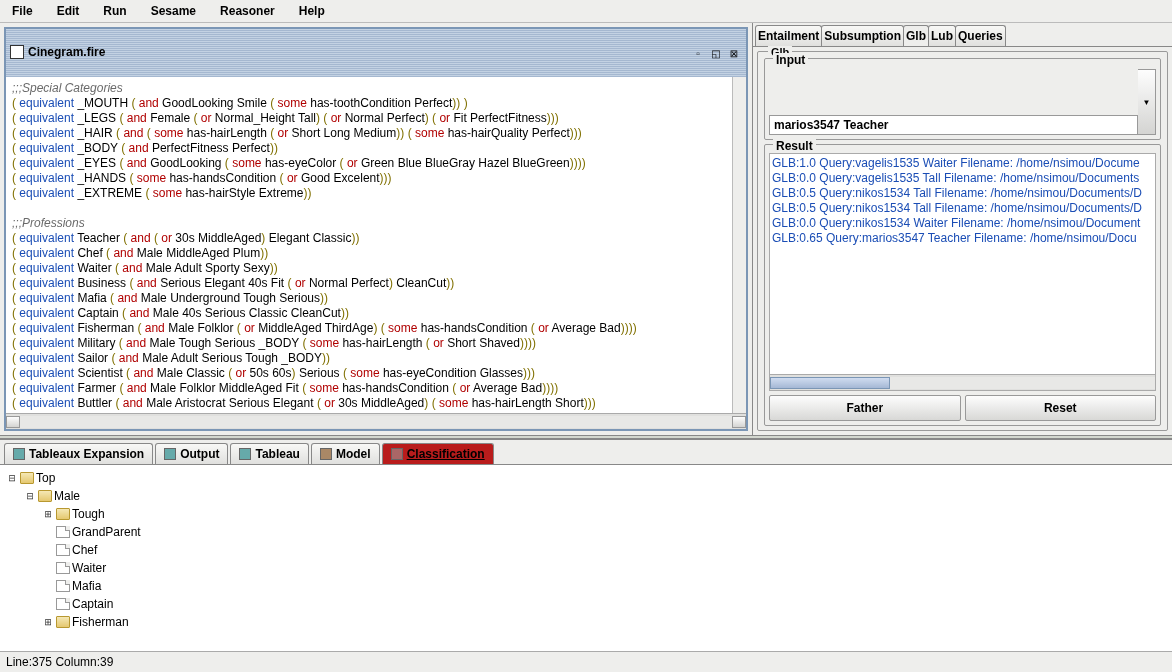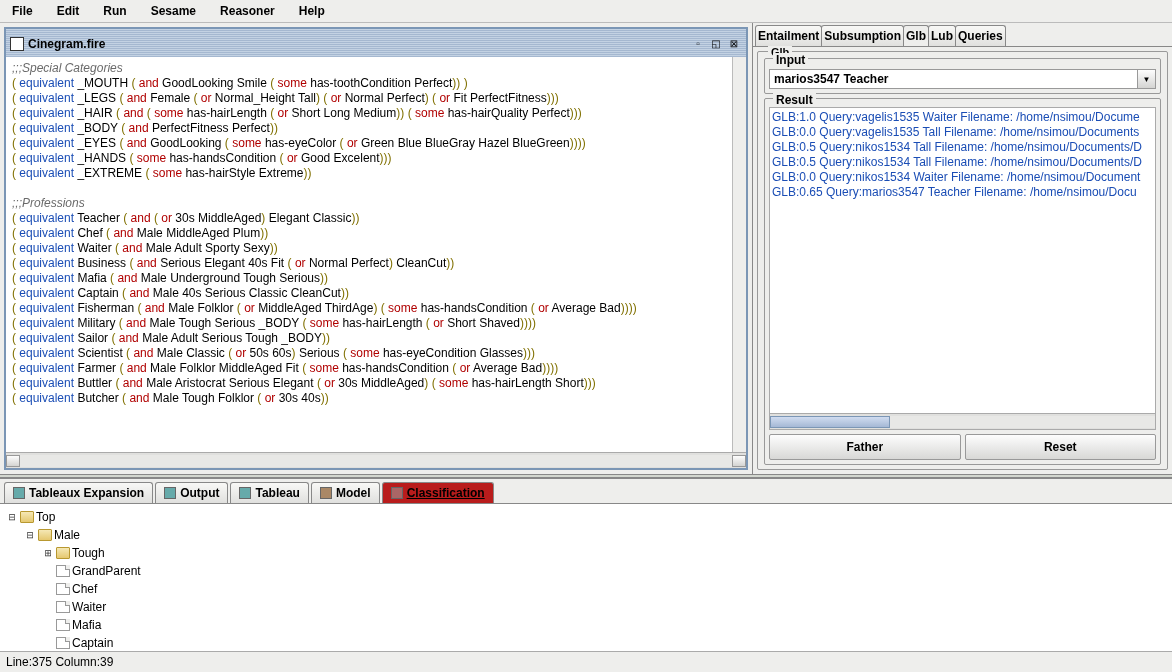--- a/index.html
+++ b/index.html
@@ -3,21 +3,21 @@
 <meta charset="utf-8">
 <style>
 * { box-sizing: border-box; margin: 0; padding: 0; }
 body { font-family: sans-serif; font-size: 12px; width: 1172px; height: 672px; background: #eeeeec; display: flex; flex-direction: column; overflow: hidden; }
 .menubar { display: flex; gap: 8px; padding: 2px 4px; background: #eeeeec; border-bottom: 1px solid #bbb; }
 .menubar-item { padding: 2px 8px; font-weight: bold; cursor: pointer; }
 .left-pane { flex: 1; display: flex; flex-direction: column; min-width: 0; }
 .right-pane { width: 420px; display: flex; flex-direction: column; border-left: 1px solid #888; }
 .splitter-h { height: 4px; background: #d3d7cf; border-top: 1px solid #888; border-bottom: 1px solid #888; cursor: row-resize; }
 .doc-window { border: 2px solid #7b96b5; margin: 4px; background: #fff; flex: 1; display: flex; flex-direction: column; min-height: 0; }
-.doc-titlebar { display: flex; align-items: flex-end; background: repeating-linear-gradient(0deg,#a5b8d0,#a5b8d0 1px,#c3d2e3 1px,#c3d2e3 2px); padding: 6px 4px; }
+.doc-titlebar { display: flex; align-items: flex-start; background: repeating-linear-gradient(0deg,#a5b8d0,#a5b8d0 1px,#c3d2e3 1px,#c3d2e3 2px); padding: 16px 4px; }
 .doc-title-icon { width: 14px; height: 14px; background: #fff; border: 1px solid #333; margin-right: 4px; }
 .doc-title { font-weight: bold; color: #000; flex: 1; }
 .win-btn { width: 16px; height: 16px; display: inline-flex; align-items: center; justify-content: center; margin-left: 2px; cursor: pointer; font-size: 10px; }
 .editor-wrap { flex: 1; display: flex; min-height: 0; }
 .editor { flex: 1; overflow: auto; padding: 4px 6px; font-family: sans-serif; font-size: 12px; line-height: 15px; white-space: nowrap; }
 .t-paren { color: #807000; }
 .t-kw { color: #1a4db5; }
 .t-op { color: #b00000; }
 .t-comment { color: #6a6a6a; font-style: italic; }
 .editor-margin { width: 14px; background: #eeeeec; border-left: 1px solid #bbb; }
@@ -26,30 +26,30 @@
 .editor-hscroll .thumb-l { width: 14px; height: 12px; background: linear-gradient(#fdfdfd,#d4d4d2); border: 1px solid #999; }
 .editor-hscroll .thumb-r { width: 14px; height: 12px; background: linear-gradient(#fdfdfd,#d4d4d2); border: 1px solid #999; }
 .right-tabs { display: flex; background: #eeeeec; border-bottom: 1px solid #888; padding: 2px 2px 0 2px; gap: 0; }
 .rtab { padding: 3px 2px; border: 1px solid #888; border-bottom: none; background: linear-gradient(#f8f8f6,#e0e0de); font-weight: bold; cursor: pointer; margin-right: -1px; border-radius: 3px 3px 0 0; }
 .rtab.active { background: #eeeeec; position: relative; z-index: 1; }
 .glb-groupbox { margin: 4px; border: 1px solid #999; padding: 6px 6px 4px 6px; flex: 1; display: flex; flex-direction: column; border-radius: 2px; min-height: 0; }
 .glb-legend { font-weight: bold; margin-top: -12px; margin-left: 4px; background: #eeeeec; padding: 0 3px; width: fit-content; font-size: 11px; }
 .input-group { border: 1px solid #999; padding: 4px; margin-bottom: 4px; border-radius: 2px; }
 .input-legend { font-weight: bold; margin-top: -10px; margin-left: 4px; background: #eeeeec; padding: 0 3px; width: fit-content; font-size: 12px; }
 .combo { display: flex; margin-top: 2px; }
-.combo input { flex: 1; padding: 2px 4px; font-weight: bold; font-size: 12px; border: 1px solid #999; background: #fff; }
+.combo input { flex: 1; padding: 2px 4px; font-weight: bold; font-size: 12px; border: 1px solid #999; background: #fff; margin-top: 46px; }
 .combo-btn { width: 18px; border: 1px solid #999; border-left: none; background: linear-gradient(#fdfdfd,#d4d4d2); display: flex; align-items: center; justify-content: center; cursor: pointer; font-size: 8px; }
 .result-group { border: 1px solid #999; padding: 4px; flex: 1; display: flex; flex-direction: column; border-radius: 2px; min-height: 0; }
 .result-list { flex: 1; background: #fff; border: 1px solid #aaa; overflow: auto; font-size: 12px; line-height: 15px; white-space: nowrap; padding: 2px; color: #1a4db5; }
 .result-hscroll { height: 16px; background: #e0e0de; display: flex; align-items: center; border: 1px solid #aaa; border-top: none; }
 .result-hscroll .track { flex: 1; height: 12px; background: #e8e8e6; position: relative; }
 .result-hscroll .thumb { position: absolute; left: 0; width: 120px; height: 12px; background: linear-gradient(#d0dcf0,#a5b8d5); border: 1px solid #7b96b5; }
 .btn-row { display: flex; gap: 4px; margin-top: 4px; }
 .action-btn { flex: 1; padding: 5px; text-align: center; background: linear-gradient(#fdfdfd,#d8d8d6); border: 1px solid #999; font-weight: bold; cursor: pointer; border-radius: 2px; }
-.bottom-pane { height: 173px; display: flex; flex-direction: column; border-top: 1px solid #888; }
+.bottom-pane { height: 212px; display: flex; flex-direction: column; border-top: 1px solid #888; }
 .bottom-tabs { display: flex; background: #eeeeec; padding: 3px 4px 0 4px; gap: 2px; border-bottom: 1px solid #888; }
 .btab { display: flex; align-items: center; gap: 4px; padding: 3px 8px; border: 1px solid #888; border-bottom: none; background: linear-gradient(#f8f8f6,#e0e0de); font-weight: bold; cursor: pointer; border-radius: 3px 3px 0 0; }
 .btab.active { background: #b91c1c; text-decoration: underline; }
 .btab-icon { width: 12px; height: 12px; display: inline-block; }
 .tree-area { flex: 1; background: #fff; overflow: auto; padding: 4px 6px; font-size: 12px; line-height: 18px; }
 .tree-node { display: flex; align-items: center; gap: 2px; }
 .tree-toggle { width: 12px; height: 12px; display: inline-flex; align-items: center; justify-content: center; cursor: pointer; font-size: 9px; color: #333; }
 .tree-icon { width: 14px; height: 12px; display: inline-block; }
 .tree-icon.folder { background: linear-gradient(#f5e8b5,#e5c870); border: 1px solid #b89830; border-radius: 1px; }
 .tree-icon.file { background: #fff; border: 1px solid #999; position: relative; }

